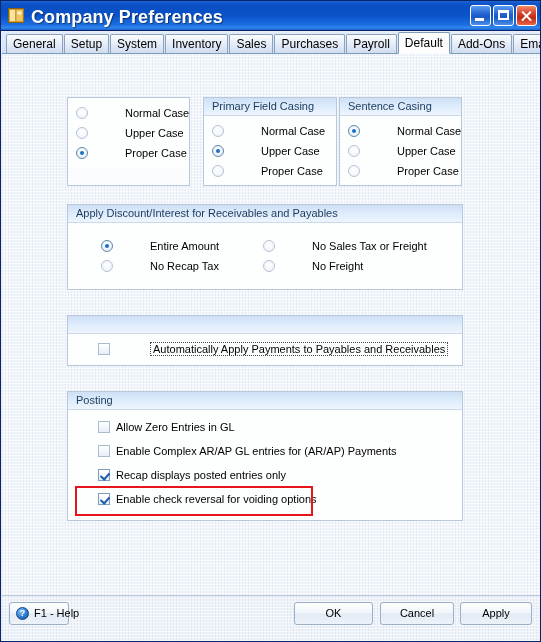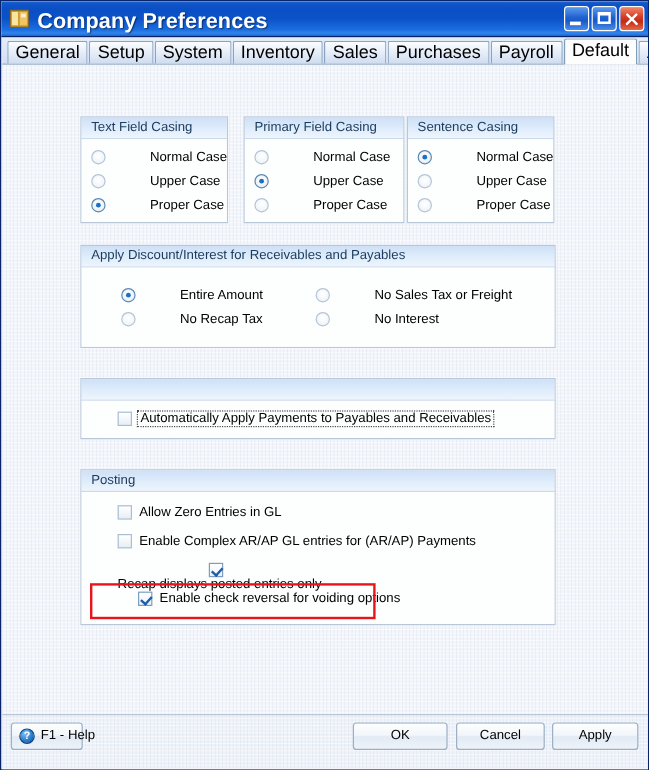--- a/index.html
+++ b/index.html
@@ -109,21 +109,21 @@
     display: flex;
     align-items: flex-end;
     padding-left: 4px;
     border-bottom: 1px solid #7f9db9;
   }
   .tab {
     height: 19px;
     line-height: 18px;
     padding: 0 6px;
     margin-right: 1px;
-    font-size: 15px;
+    font-size: 12px;
     color: #000000;
     background: linear-gradient(to bottom, #fbfdff 0%, #e3ebf7 55%, #cfddf0 100%);
     border: 1px solid #8ba3bd;
     border-bottom: none;
     border-radius: 2px 2px 0 0;
     box-sizing: border-box;
     cursor: default;
     white-space: nowrap;
   }
   .tab.active {
@@ -342,21 +342,20 @@
     <div class="tab">Purchases</div>
     <div class="tab">Payroll</div>
     <div class="tab active">Default</div>
     <div class="tab">Add-Ons</div>
     <div class="tab">Email Setup</div>
   </div>
 
   <div class="page">
 
     <div class="group" style="left:65px; top:43px; width:123px; height:89px;">
-      <div class="group-header">Text Field Casing</div>
       <div class="group-body">
         <div class="radio-row" style="left:8px; top:9px;">
           <span class="radio"></span>
           <span class="radio-label">Normal Case</span>
         </div>
         <div class="radio-row" style="left:8px; top:29px;">
           <span class="radio"></span>
           <span class="radio-label">Upper Case</span>
         </div>
         <div class="radio-row" style="left:8px; top:49px;">
@@ -412,51 +411,51 @@
         <div class="radio-row" style="left:33px; top:37px;">
           <span class="radio"></span>
           <span class="radio-label">No Recap Tax</span>
         </div>
         <div class="radio-row" style="left:195px; top:17px;">
           <span class="radio"></span>
           <span class="radio-label">No Sales Tax or Freight</span>
         </div>
         <div class="radio-row" style="left:195px; top:37px;">
           <span class="radio"></span>
-          <span class="radio-label">No Interest</span>
+          <span class="radio-label">No Freight</span>
         </div>
       </div>
     </div>
 
     <div class="group" style="left:65px; top:261px; width:396px; height:51px;">
       <div class="group-header"></div>
       <div class="group-body">
-        <div class="check-row" style="left:30px; top:8px;">
+        <div class="check-row" style="left:30px; top:8px;gap:36px;">
           <span class="checkbox"></span>
           <span class="check-label focus-ring">Automatically Apply Payments to Payables and Receivables</span>
         </div>
       </div>
     </div>
 
     <div class="group" style="left:65px; top:337px; width:396px; height:130px;">
       <div class="group-header">Posting</div>
       <div class="group-body">
         <div class="check-row" style="left:30px; top:11px;">
           <span class="checkbox"></span>
           <span class="check-label">Allow Zero Entries in GL</span>
         </div>
         <div class="check-row" style="left:30px; top:35px;">
           <span class="checkbox"></span>
           <span class="check-label">Enable Complex AR/AP  GL entries for (AR/AP)  Payments</span>
         </div>
-        <div class="check-row" style="left:30px; top:59px;flex-direction:column;">
+        <div class="check-row" style="left:30px; top:59px;">
           <span class="checkbox on"></span>
           <span class="check-label">Recap displays posted entries only</span>
         </div>
-        <div class="check-row" style="left:47px; top:83px;justify-content:space-between;">
+        <div class="check-row" style="left:30px; top:83px;justify-content:space-between;">
           <span class="checkbox on"></span>
           <span class="check-label">Enable check reversal for voiding options</span>
         </div>
       </div>
     </div>
 
     <div class="redbox" style="left:73px; top:432px; width:238px; height:30px;"></div>
 
   </div>
 

